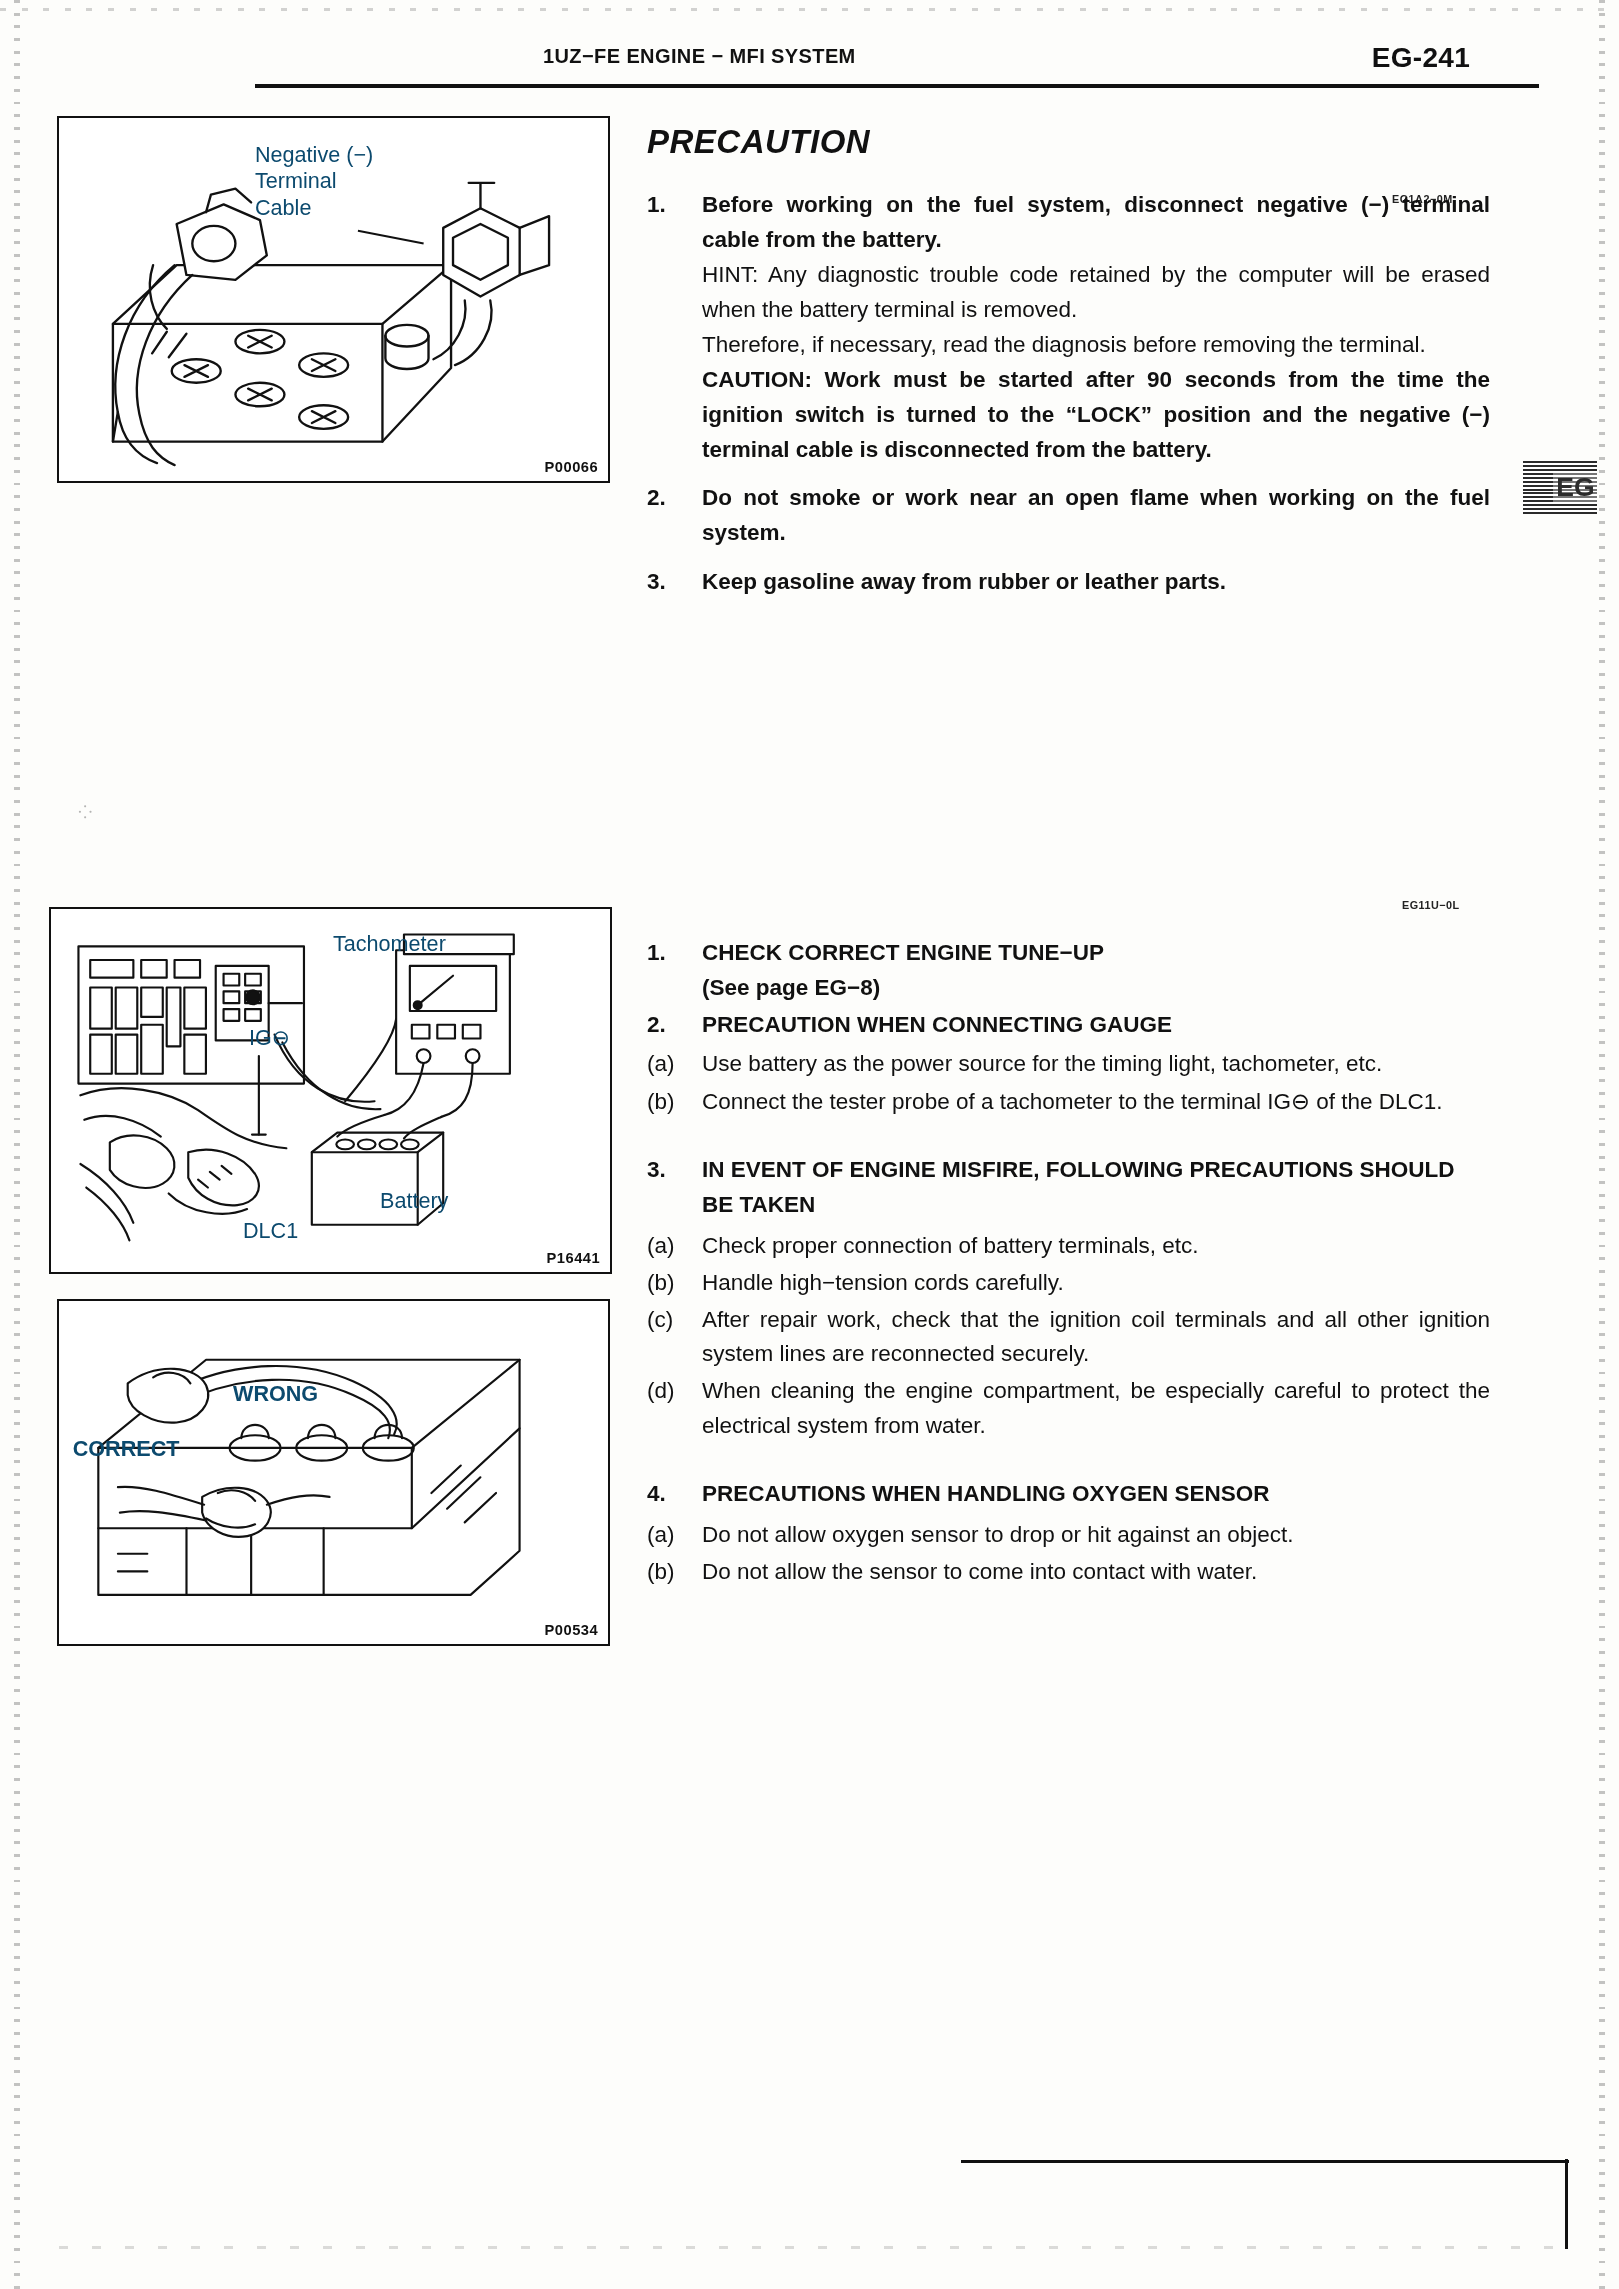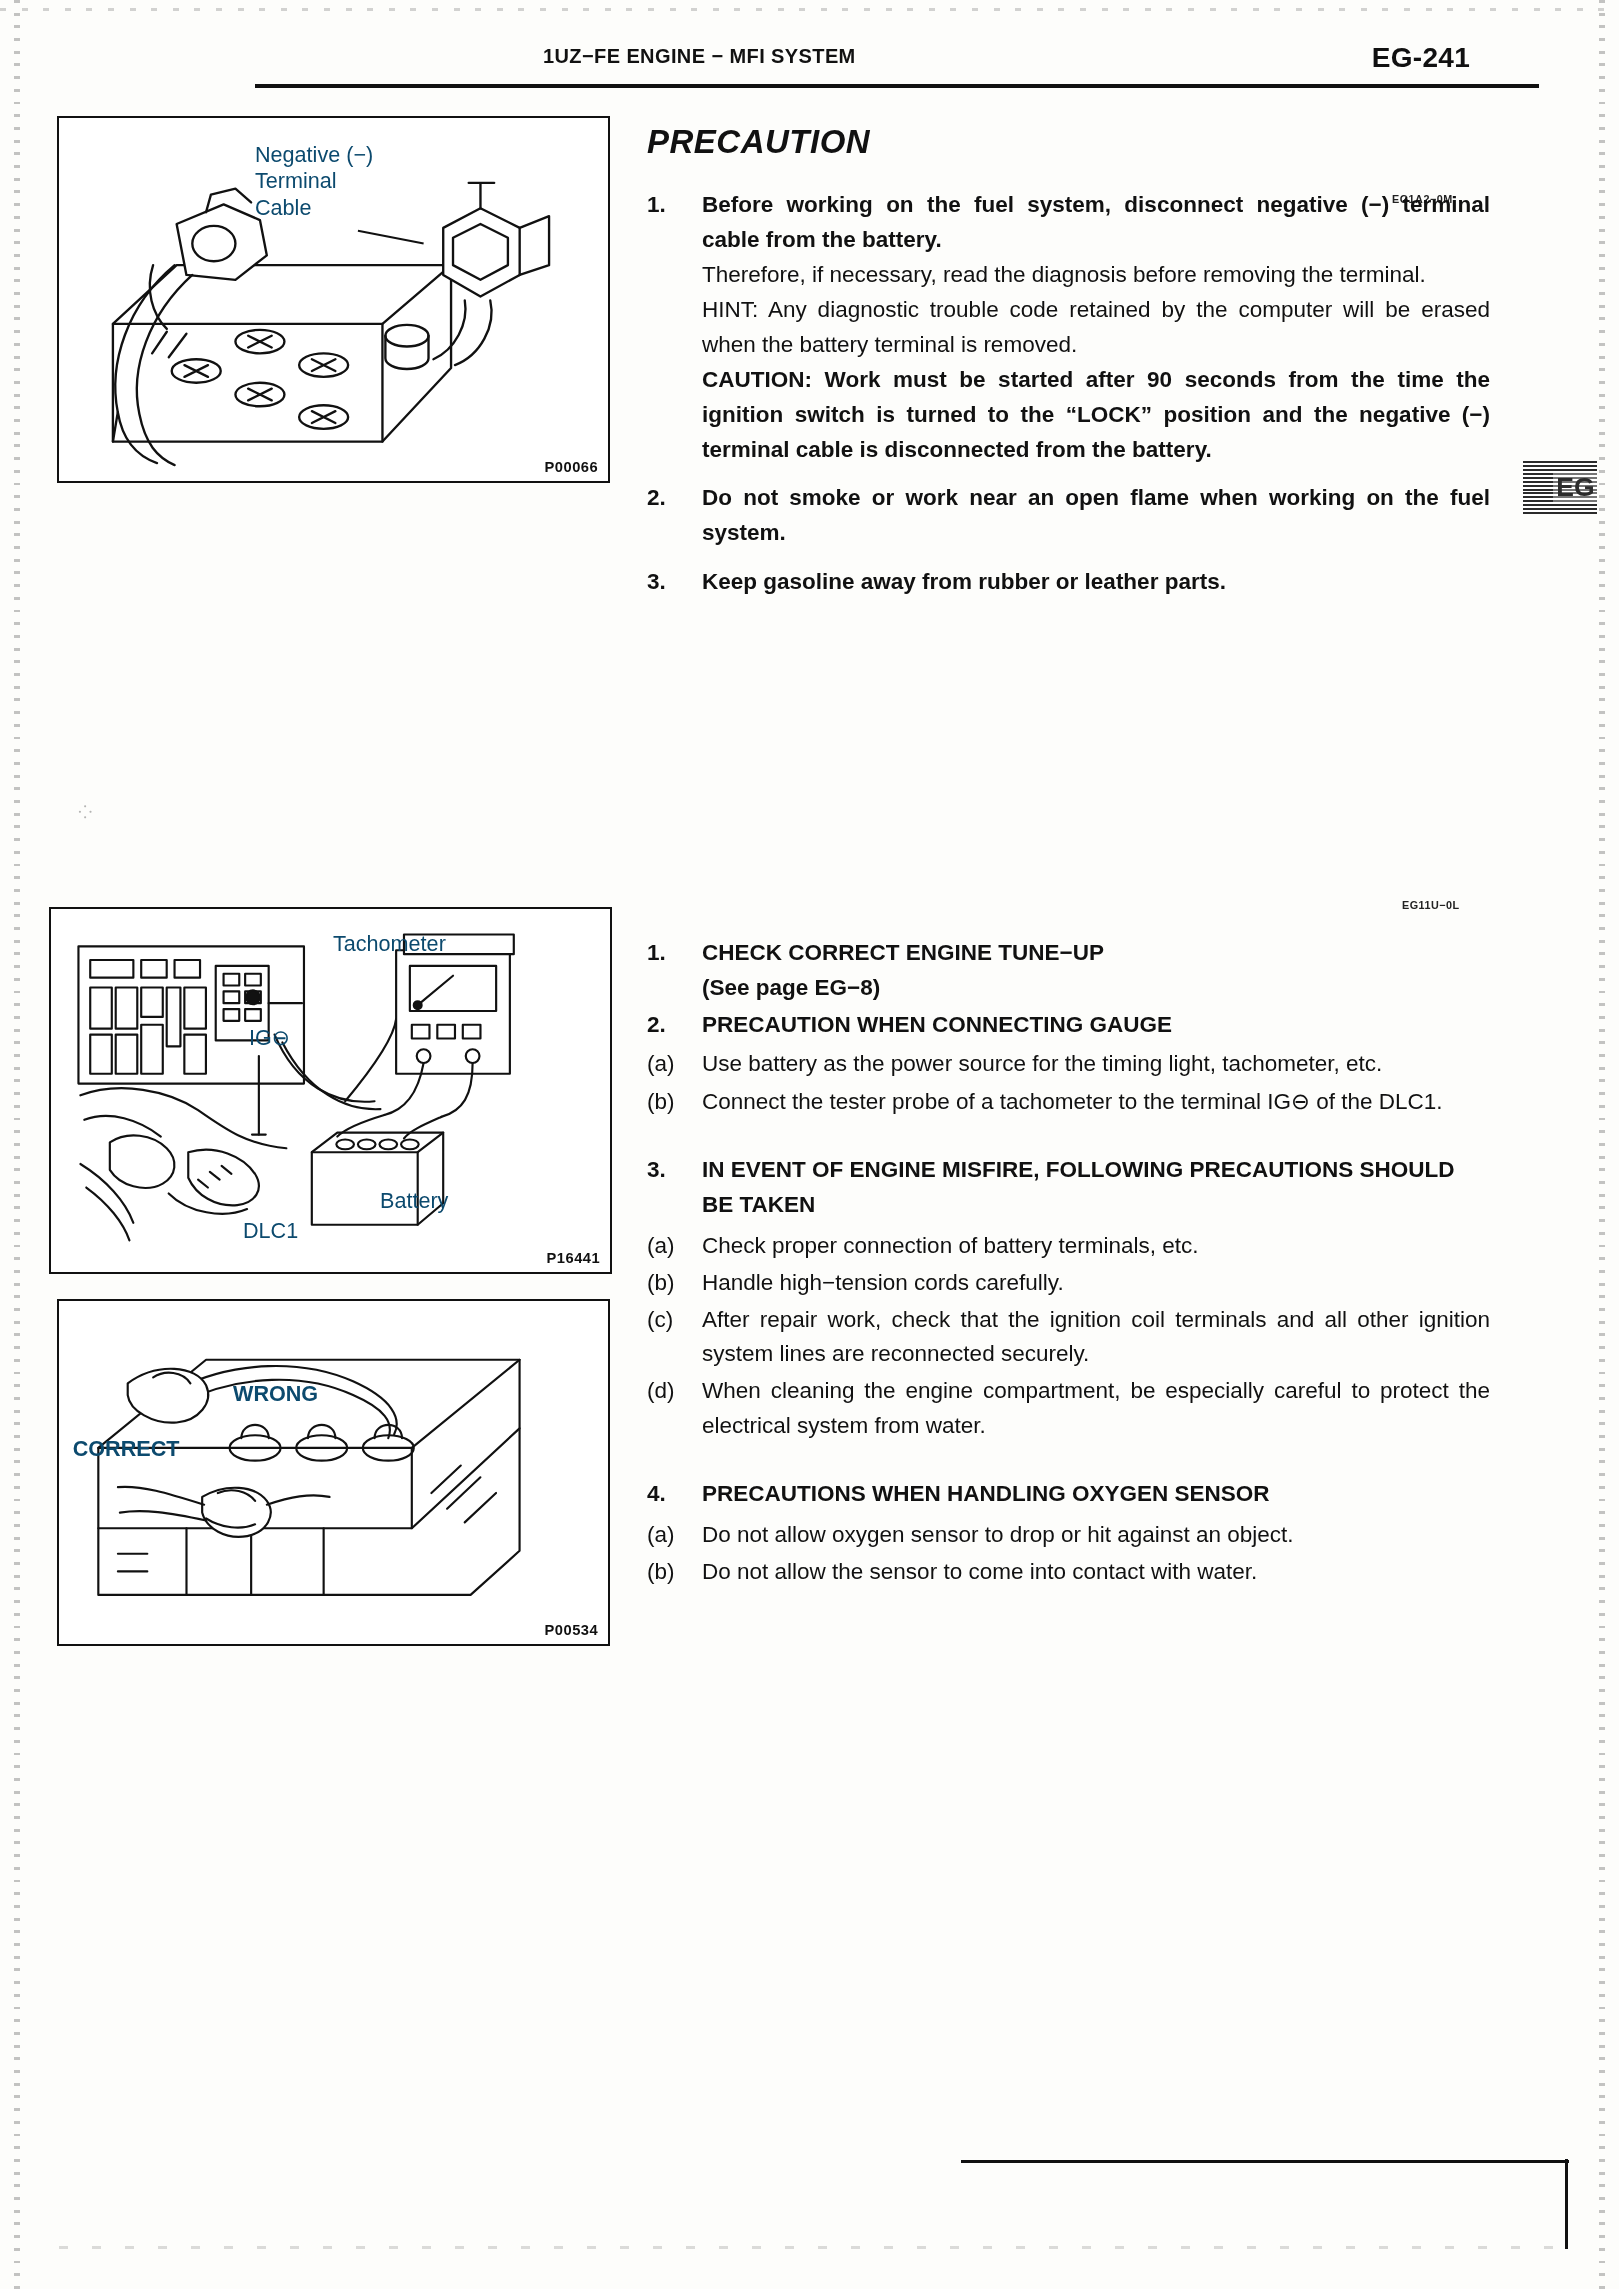--- a/index.html
+++ b/index.html
@@ -376,22 +376,22 @@
 
   <div class="col" style="top:123px;">
     <h2 class="section">PRECAUTION</h2>
 
     <div class="docnum" style="left:745px; top:37px;margin-top:33px;">EG1A2−0M</div>
 
     <div class="item" style="margin-top:27.4px;">
       <div class="num">1.</div>
       <div class="body">
         <p class="b just">Before working on the fuel system, disconnect negative (−) terminal cable from the battery.</p>
+        <p class="just">HINT: Any diagnostic trouble code retained by the computer will be erased when the battery terminal is removed.</p>
         <p class="just">Therefore, if necessary, read the diagnosis before removing the terminal.</p>
-        <p class="just">HINT: Any diagnostic trouble code retained by the computer will be erased when the battery terminal is removed.</p>
         <p class="b just">CAUTION: Work must be started after 90 seconds from the time the ignition switch is turned to the “LOCK” position and the negative (−) terminal cable is disconnected from the battery.</p>
       </div>
     </div>
 
     <div class="item">
       <div class="num">2.</div>
       <div class="body">
         <p class="b just">Do not smoke or work near an open flame when working on the fuel system.</p>
       </div>
     </div>

